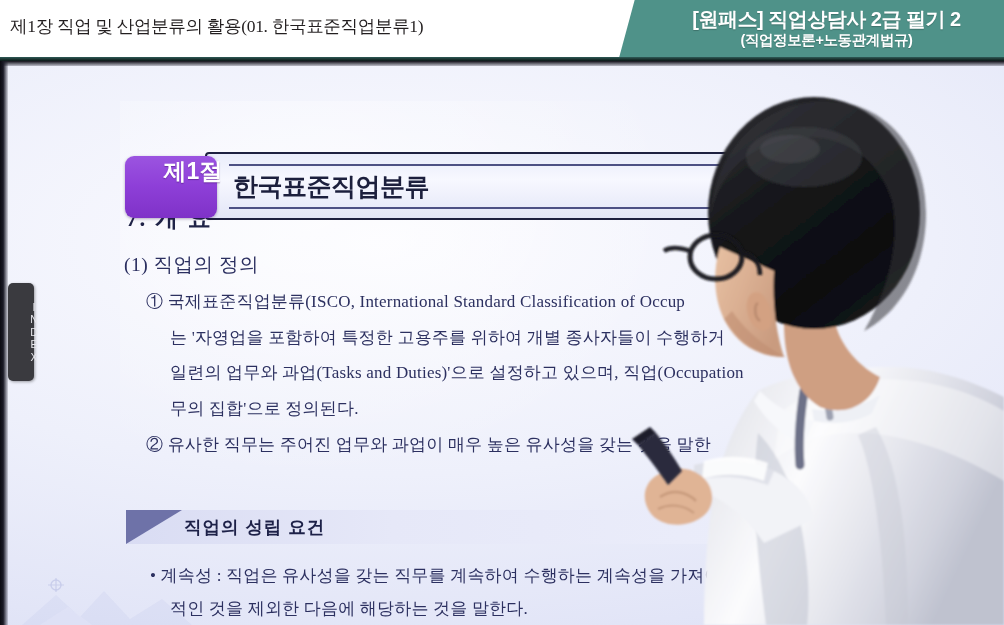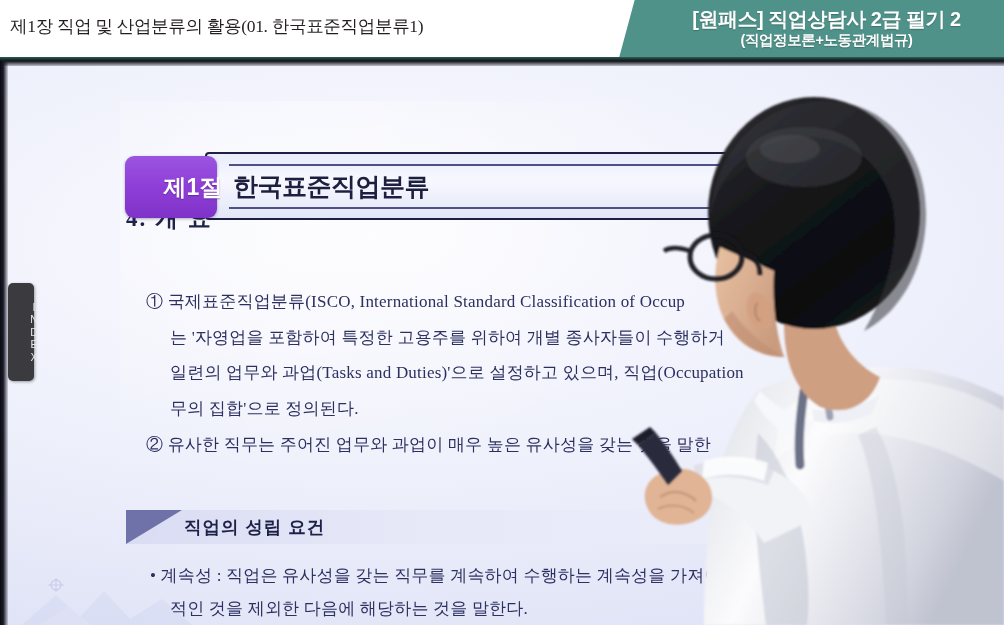--- a/index.html
+++ b/index.html
@@ -184,21 +184,21 @@
     letter-spacing: -0.5px;
     white-space: nowrap;
   }
   .tb-chip {
     position: absolute;
     left: 0; top: 4px;
     width: 92px; height: 62px;
     background: linear-gradient(to bottom, #9b54e0 0%, #8e3fd8 48%, #7f32c8 100%);
     border-radius: 9px;
     display: flex;
-    align-items: center;
+    align-items: flex-start;
     justify-content: center;
     box-shadow: 0 1px 3px rgba(40,10,70,0.35);
     z-index: 4;
     padding-left: 44px;
   }
   .tb-chip-label {
     color: #ffffff;
     font-size: 23px;
     font-weight: bold;
     letter-spacing: 0px;
@@ -344,22 +344,23 @@
           <line x1="46" y1="0" x2="2" y2="2" stroke="#1d2040" stroke-width="2"></line>
         </svg>
       </div>
       <div class="tb-chip">
         <span class="tb-chip-label">제1절</span>
       </div>
     </div>
 
     <div class="doc">
 
-      <div class="h-num">4. 개 요</div>
-
+      <div class="h-num">7. 개 요</div>
+
+      <div class="h-sub">(1) 직업의 정의</div>
 
       <div class="para indent" style="top:268px;">는 '자영업을 포함하여 특정한 고용주를 위하여 개별 종사자들이 수행하거</div>
       <div class="para" style="top:232px;">① 국제표준직업분류(ISCO, International Standard Classification of Occup</div>
       <div class="para indent" style="top:303px;">일련의 업무와 과업(Tasks and Duties)'으로 설정하고 있으며, 직업(Occupation</div>
       <div class="para indent" style="top:339px;">무의 집합'으로 정의된다.</div>
 
       <div class="para" style="top:375px;">② 유사한 직무는 주어진 업무와 과업이 매우 높은 유사성을 갖는 것을 말한</div>
 
       <div class="subhead">
         <div class="subhead-tri"></div>

